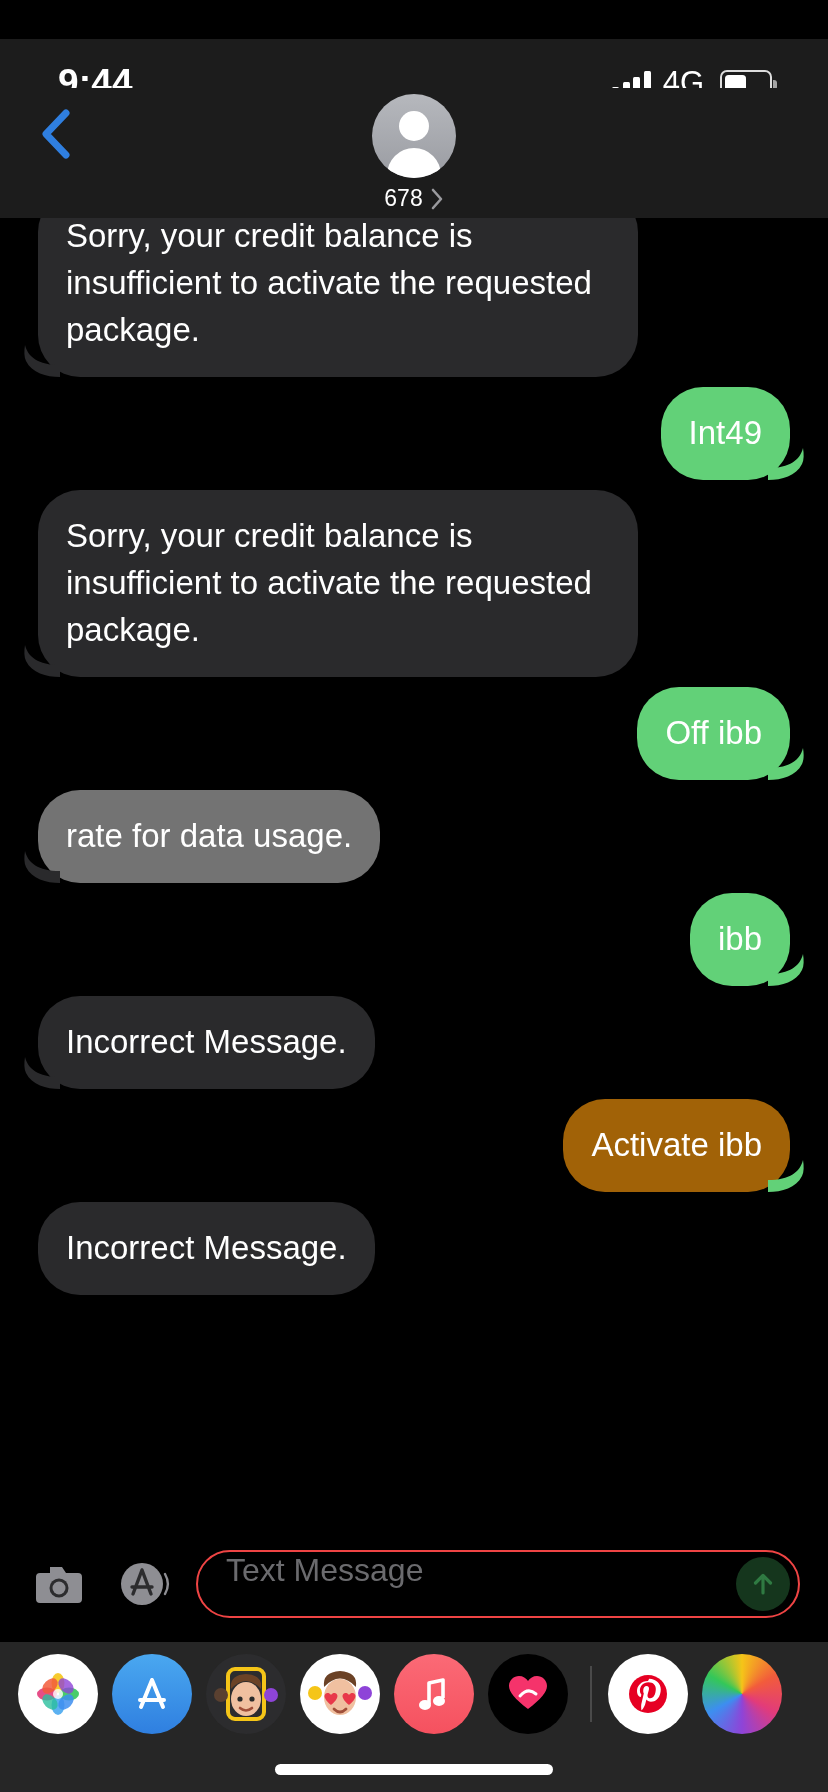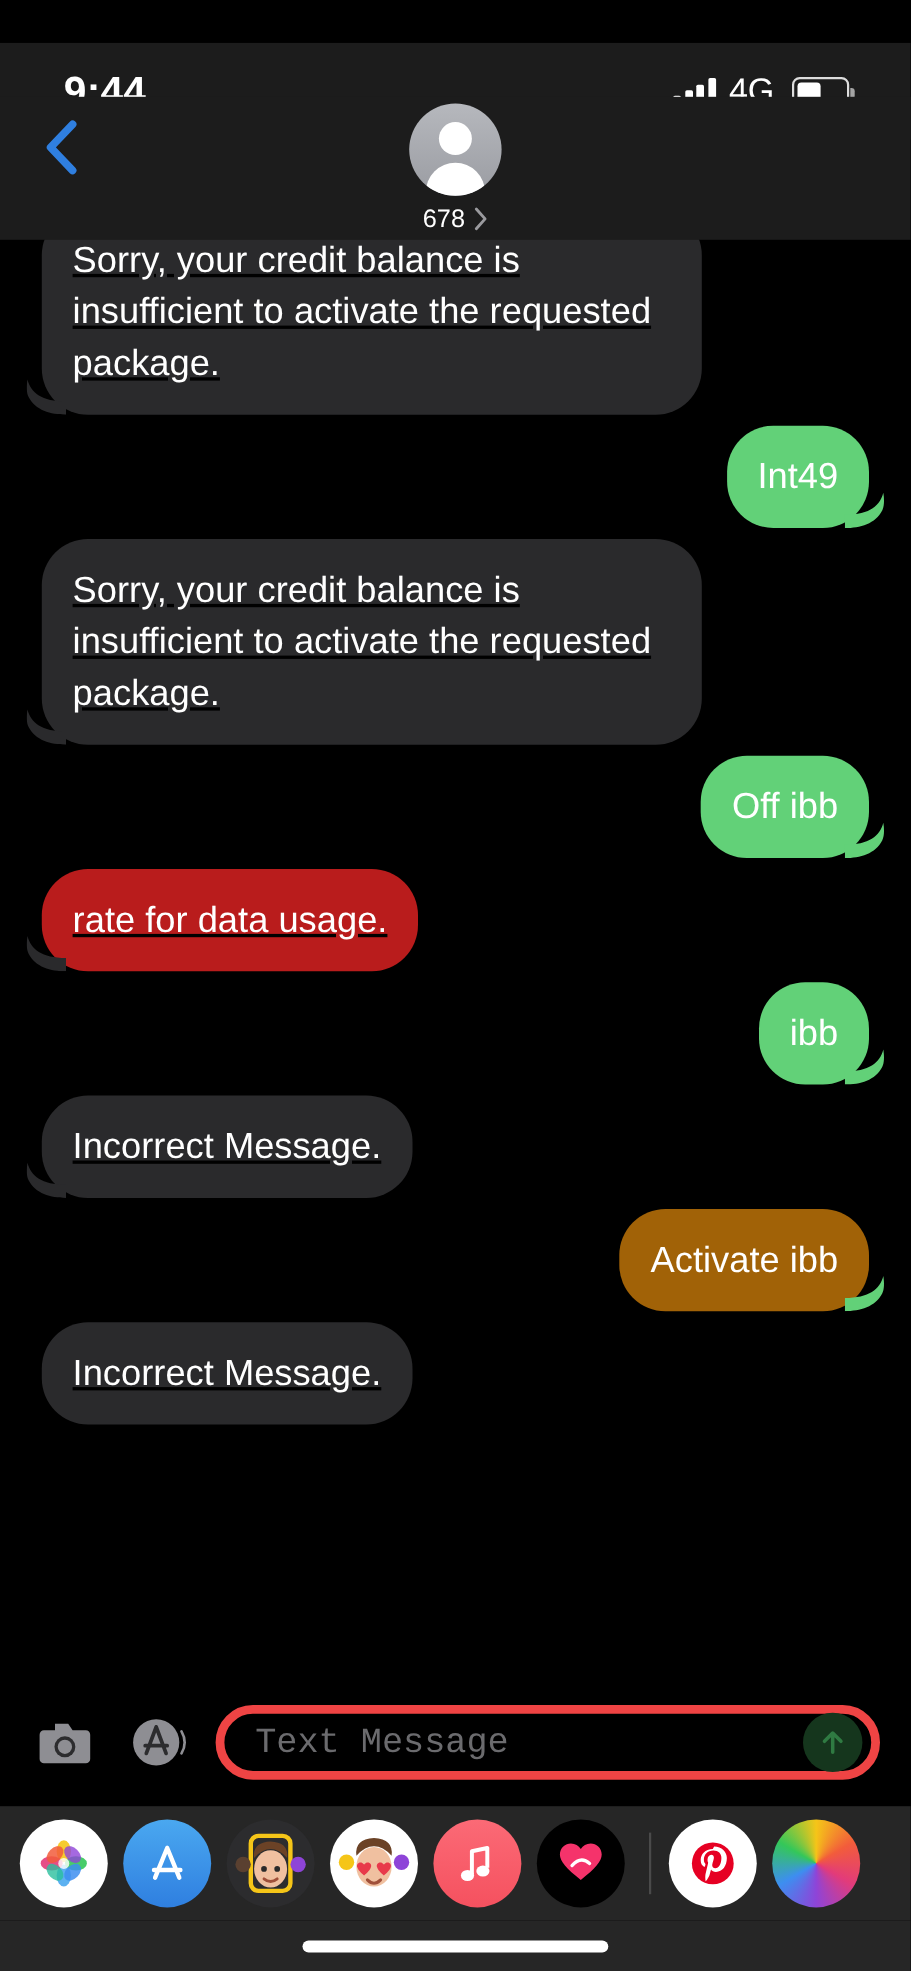--- a/index.html
+++ b/index.html
@@ -67,21 +67,21 @@
   .contact-name{ color:#fff; font-size:23px; font-weight:400; }
   .chev{ display:block; }
 
   
   .thread{
     position:absolute; top:0; left:0; width:828px; height:1530px;
     padding:218px 0 0 0;
     overflow:hidden;
   }
   .row{ display:flex; padding:0 38px; margin-bottom:10px; }
-  .row.in{ justify-content:flex-start;text-decoration:underline; }
+  .row.in{ justify-content:flex-start; }
   .row.out{ justify-content:flex-end; }
 
   .bubble{
     position:relative;
     max-width:600px;
     padding:22px 28px 24px 28px;
     border-radius:42px;
     font-size:33px;
     line-height:47px;
     color:#fff;
@@ -102,22 +102,22 @@
 
   
   .input-bar{
     position:absolute; left:0; top:1530px; width:828px; height:108px;
     display:flex; align-items:center; padding:0 28px; gap:22px;
     background:#000;
   }
   .cam-btn{ width:62px; height:62px; display:flex; align-items:center; justify-content:center; cursor:pointer; }
   .appstore-btn{ width:62px; height:62px; display:flex; align-items:center; justify-content:center; cursor:pointer; }
   .text-field{
-    flex:1; height:68px; border:8px solid #ef4444; border-radius:34px;
-    display:flex; align-items:center; padding:0 10px 0 28px; position:relative;font-family:Liberation Mono, monospace;
+    flex:1; height:68px; border:2px solid #ef4444; border-radius:34px;
+    display:flex; align-items:flex-start; padding:0 10px 0 28px; position:relative;
   }
   .text-field .ph{ color:#6b6b6e; font-size:32px; }
   .send-btn{
     position:absolute; right:8px; top:50%; transform:translateY(-50%);
     width:54px; height:54px; border-radius:50%;
     background:#15361d; display:flex; align-items:center; justify-content:center;
     cursor:pointer;
   }
 
   
@@ -204,21 +204,21 @@
       <div class="bubble in" style="background: rgb(42, 42, 44);">Sorry, your credit balance is insufficient to activate the requested package.<svg width="36" height="36" viewBox="0 0 36 36" style="position: absolute; bottom: 0px; left: -14px;">
           <path d="M36,36 C22,36 8,32 2,20 C0,16 0,10 1,4 C4,16 14,24 36,24 Z" fill="#2a2a2c"></path>
         </svg></div>
     </div>
     <div class="row out">
       <div class="bubble out" style="background: rgb(98, 209, 120);">Off ibb<svg width="36" height="36" viewBox="0 0 36 36" style="position: absolute; bottom: 0px; right: -14px;">
           <path d="M0,36 C14,36 28,32 34,20 C36,16 36,10 35,4 C32,16 22,24 0,24 Z" fill="#62d178"></path>
         </svg></div>
     </div>
     <div class="row in">
-      <div class="bubble in" style="background: #b91c1c;">rate for data usage.<svg width="36" height="36" viewBox="0 0 36 36" style="position: absolute; bottom: 0px; left: -14px;">
+      <div class="bubble in" style="background: #737373;">rate for data usage.<svg width="36" height="36" viewBox="0 0 36 36" style="position: absolute; bottom: 0px; left: -14px;">
           <path d="M36,36 C22,36 8,32 2,20 C0,16 0,10 1,4 C4,16 14,24 36,24 Z" fill="#2a2a2c"></path>
         </svg></div>
     </div>
     <div class="row out">
       <div class="bubble out" style="background: rgb(98, 209, 120);">ibb<svg width="36" height="36" viewBox="0 0 36 36" style="position: absolute; bottom: 0px; right: -14px;">
           <path d="M0,36 C14,36 28,32 34,20 C36,16 36,10 35,4 C32,16 22,24 0,24 Z" fill="#62d178"></path>
         </svg></div>
     </div>
     <div class="row in">
       <div class="bubble in" style="background: rgb(42, 42, 44);">Incorrect Message.<svg width="36" height="36" viewBox="0 0 36 36" style="position: absolute; bottom: 0px; left: -14px;">

